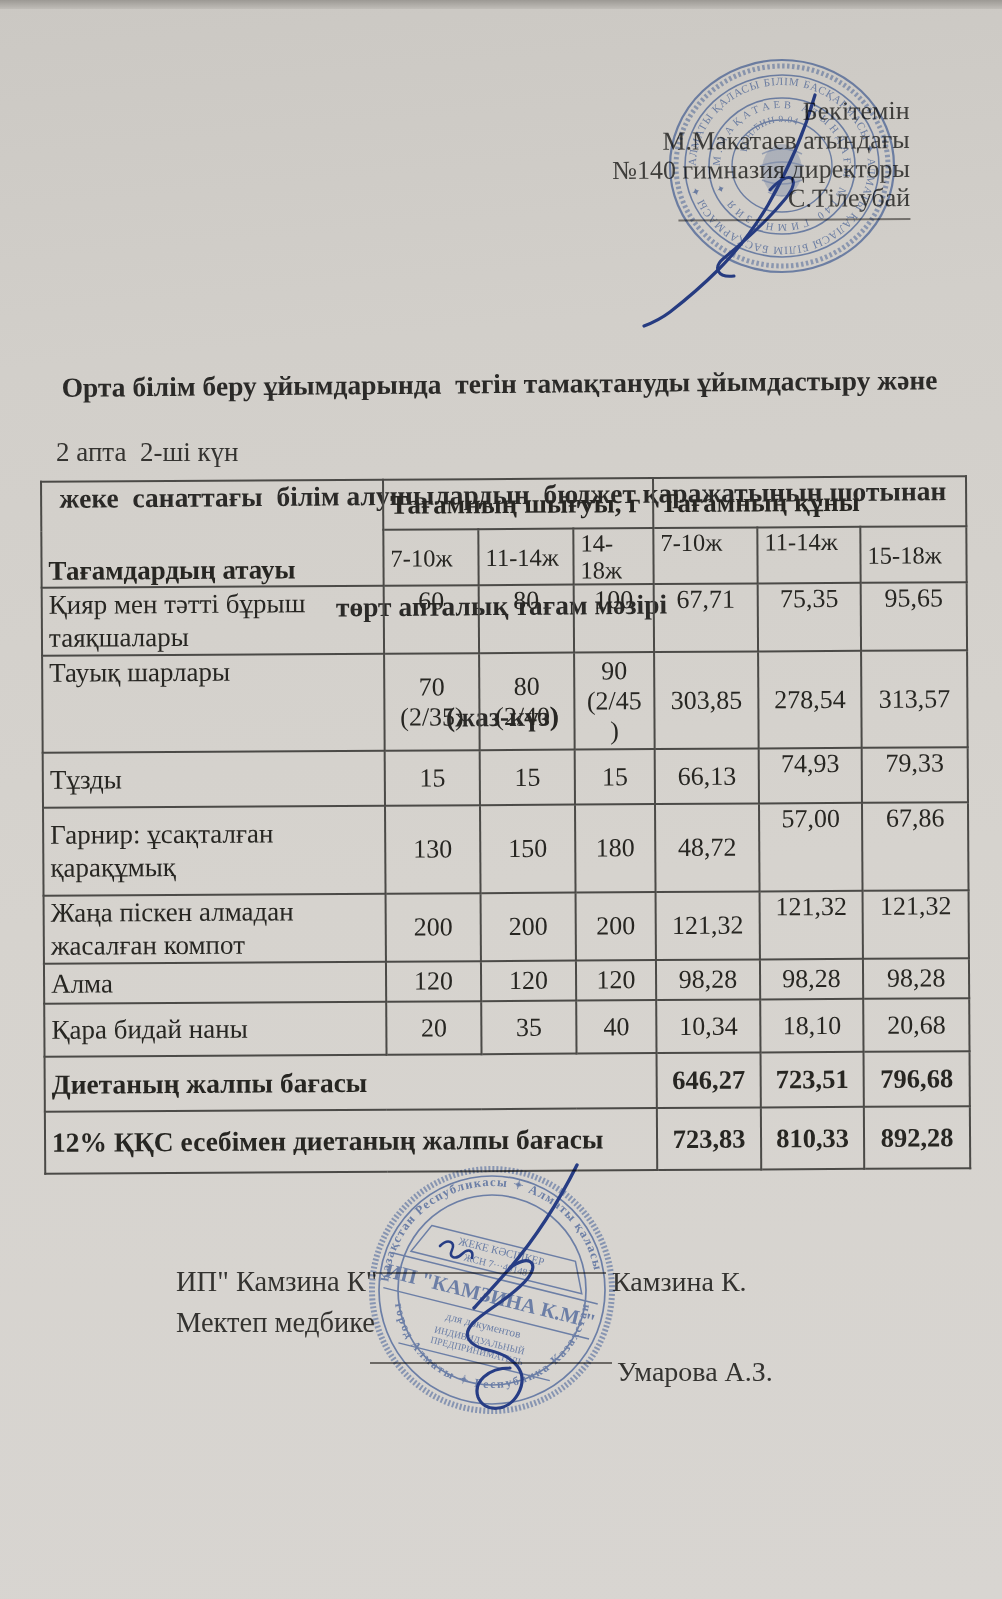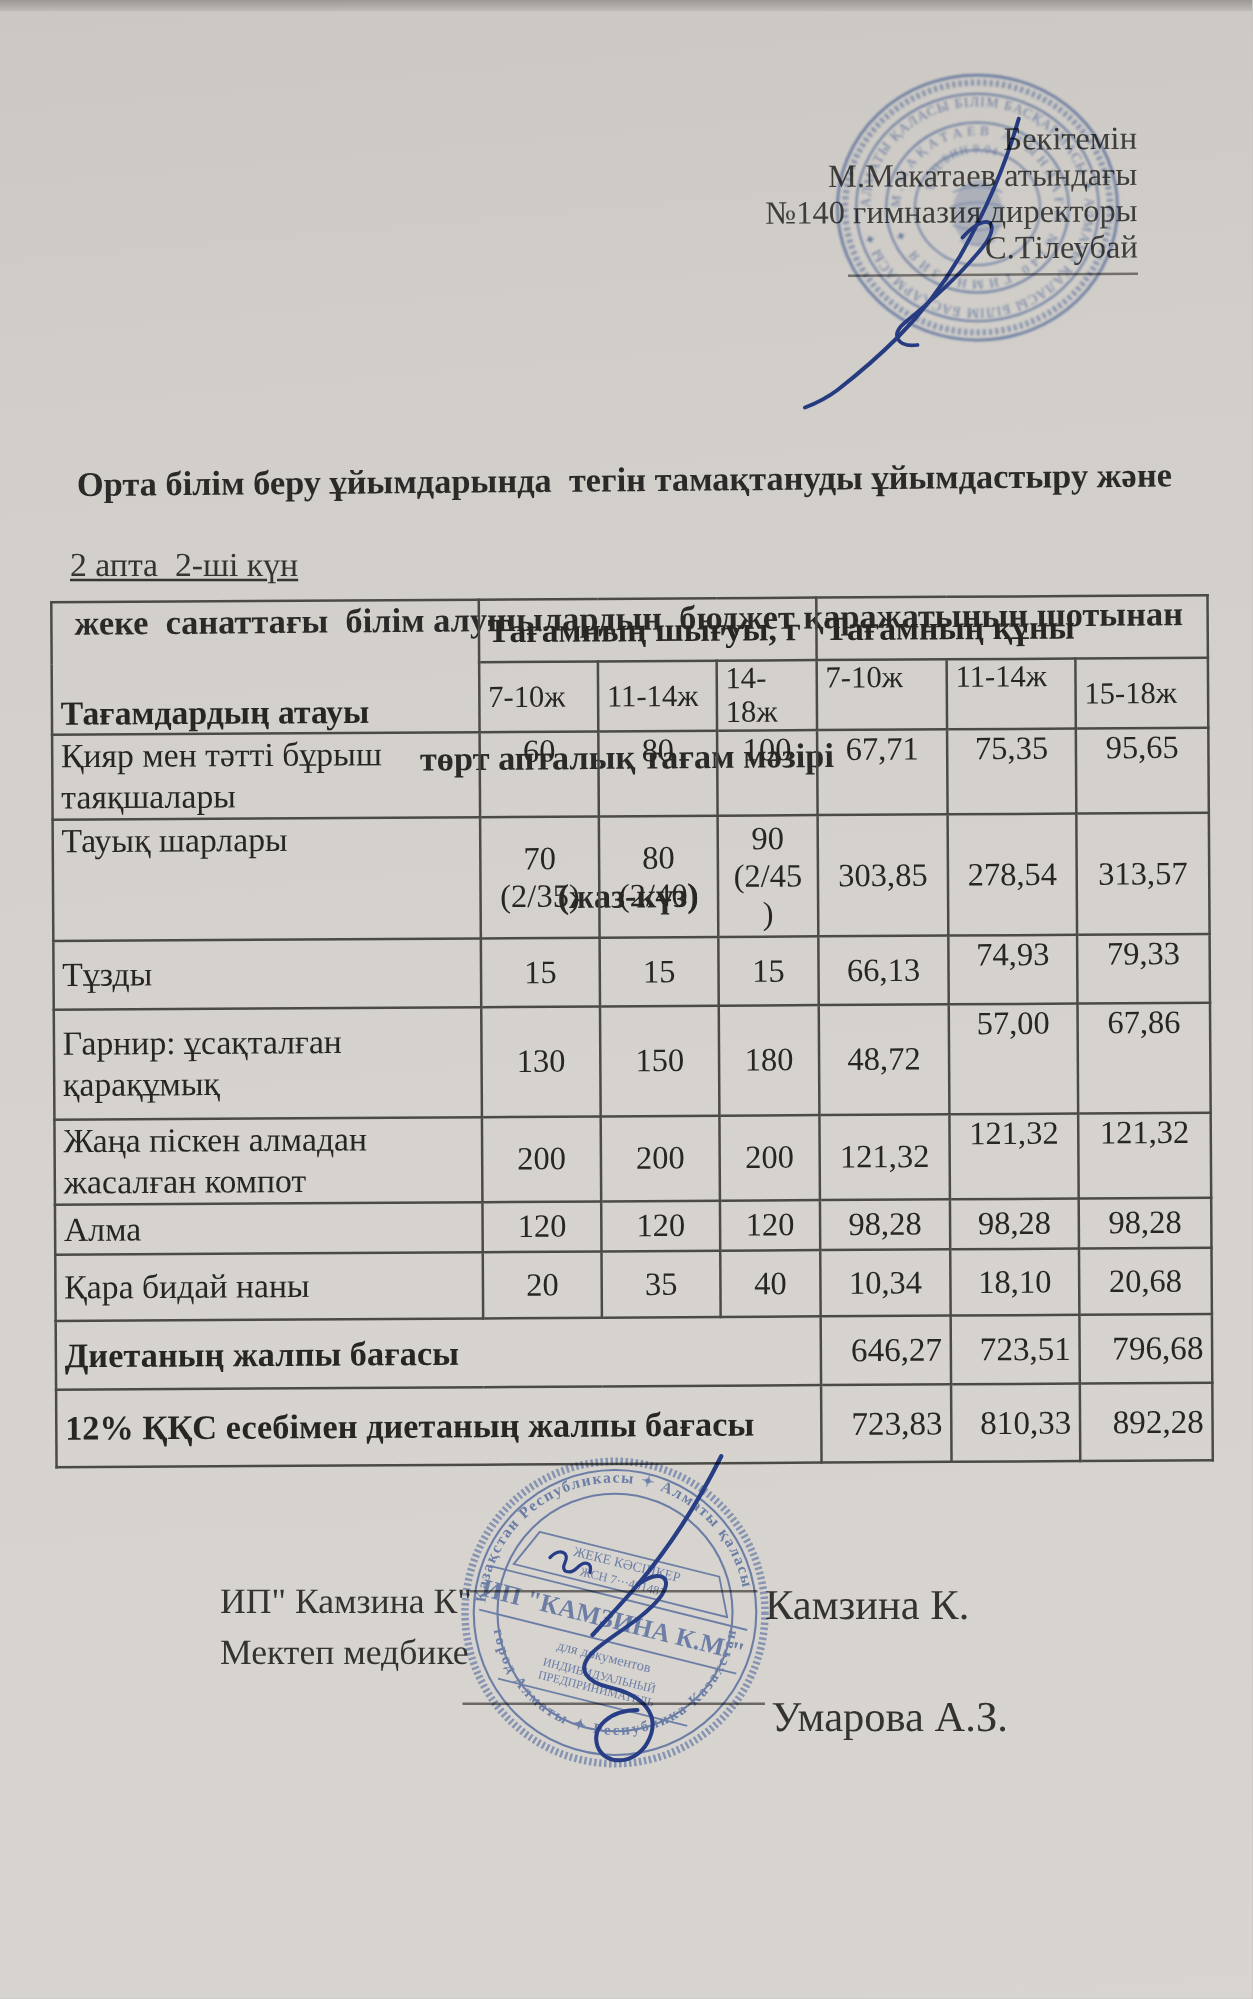--- a/index.html
+++ b/index.html
@@ -7,41 +7,41 @@
   .page{position:relative;width:1002px;height:1599px;overflow:hidden;
         background:linear-gradient(175deg,#cbc8c3 0%,#d2cfca 22%,#d6d3ce 55%,#d8d5d1 100%);}
   .page::before{content:"";position:absolute;left:0;top:0;width:100%;height:9px;
         background:linear-gradient(#908d88,#bdbab5);opacity:.8;}
   .approval{position:absolute;top:97px;right:92px;text-align:right;
         font-size:26px;line-height:29px;color:#3f3e3b;transform:rotate(-.4deg);}
   .approval .u-line{margin-top:6px;margin-left:auto;width:232px;border-bottom:2px solid #73706c;}
   .title{position:absolute;top:291px;left:60px;width:882px;text-align:center;
         font-weight:bold;font-size:27.5px;line-height:37px;color:#2b2a28;
         transform:rotate(-.5deg);white-space:pre;}
-  .subtitle{position:absolute;top:437px;left:56px;font-size:27px;color:#353431;white-space:pre;text-decoration:underline;}
+  .subtitle{position:absolute;top:437px;left:56px;font-size:27px;color:#353431;white-space:pre;}
   table.menu{position:absolute;top:478px;left:40px;width:925px;border-collapse:collapse;
         table-layout:fixed;transform:rotate(-.35deg);transform-origin:50% 0;
         font-size:26px;color:#272622;}
   table.menu th,table.menu td{border:2px solid #4b4a47;padding:0 6px;overflow:hidden;}
   tr.hr1{height:50px;} tr.hr2{height:55px;} tr.r1{height:65px;} tr.r2{height:97px;}
   tr.r3{height:55px;} tr.r4{height:88px;} tr.r5{height:67px;} tr.r6{height:40px;}
   tr.r7{height:53px;} tr.s1{height:55px;} tr.s2{height:62px;}
   th.name-h{vertical-align:bottom;text-align:left;font-weight:bold;font-size:27px;
         padding-left:10px;padding-bottom:12px;}
   th.group-h{vertical-align:middle;text-align:left;font-weight:bold;font-size:27px;padding-left:11px;}
   th.age-h{vertical-align:middle;text-align:left;font-weight:normal;font-size:24.5px;
         padding-left:12px;white-space:pre-line;line-height:27px;}
   td.dish{vertical-align:middle;text-align:left;font-size:27px;line-height:33px;padding-left:9px;}
   td.val{vertical-align:middle;text-align:center;padding-left:20px;white-space:pre-line;line-height:30px;}
   .vt{vertical-align:top !important;padding-top:3px;}
   .vtop-name{vertical-align:top !important;padding-top:4px;}
   td.sum-label{vertical-align:middle;text-align:left;font-weight:bold;font-size:27.5px;padding-left:10px;}
-  td.sum-val{vertical-align:middle;text-align:right;font-weight:normal;padding-right:13px;font-size:26.5px;}
+  td.sum-val{vertical-align:middle;text-align:center;font-weight:bold;padding-right:13px;font-size:26.5px;}
   .footer-label{position:absolute;font-size:28.5px;color:#343330;}
-  .footer-name{position:absolute;font-size:34px;color:#343330;}
+  .footer-name{position:absolute;font-size:28px;color:#343330;}
   .footer-uline{position:absolute;border-bottom:2px solid #6b6864;}
   svg.stamp{position:absolute;mix-blend-mode:multiply;}
   .st{fill:none;stroke:#6a87c4;}
   .stf{fill:#6a87c4;stroke:none;}
   .ink{fill:none;stroke:#2e49a3;stroke-linecap:round;stroke-linejoin:round;}
 </style>
 </head>
 <body>
 
 <div class="page">

